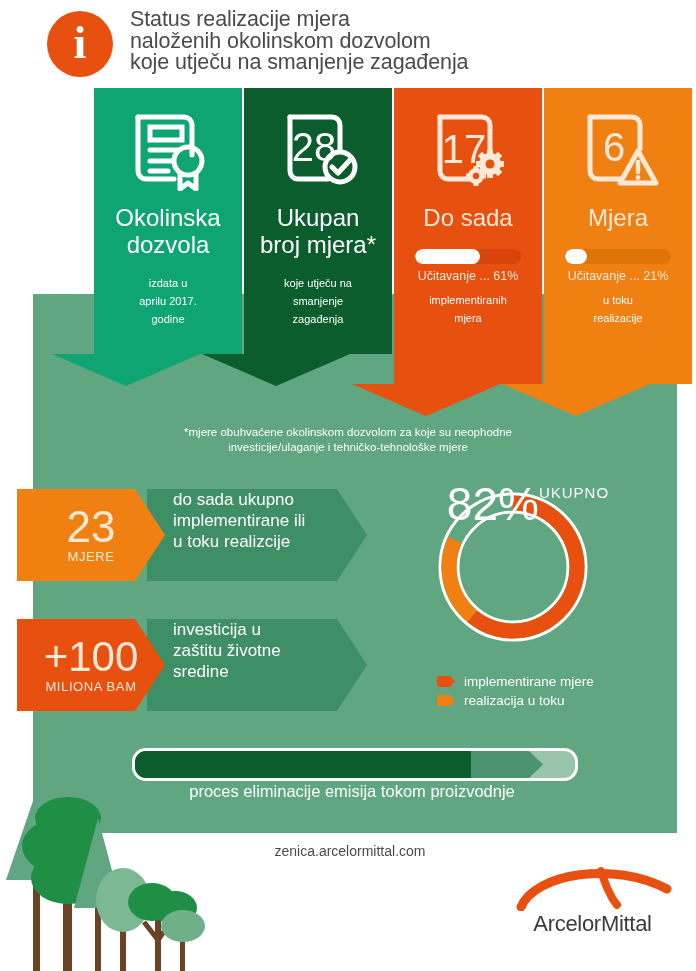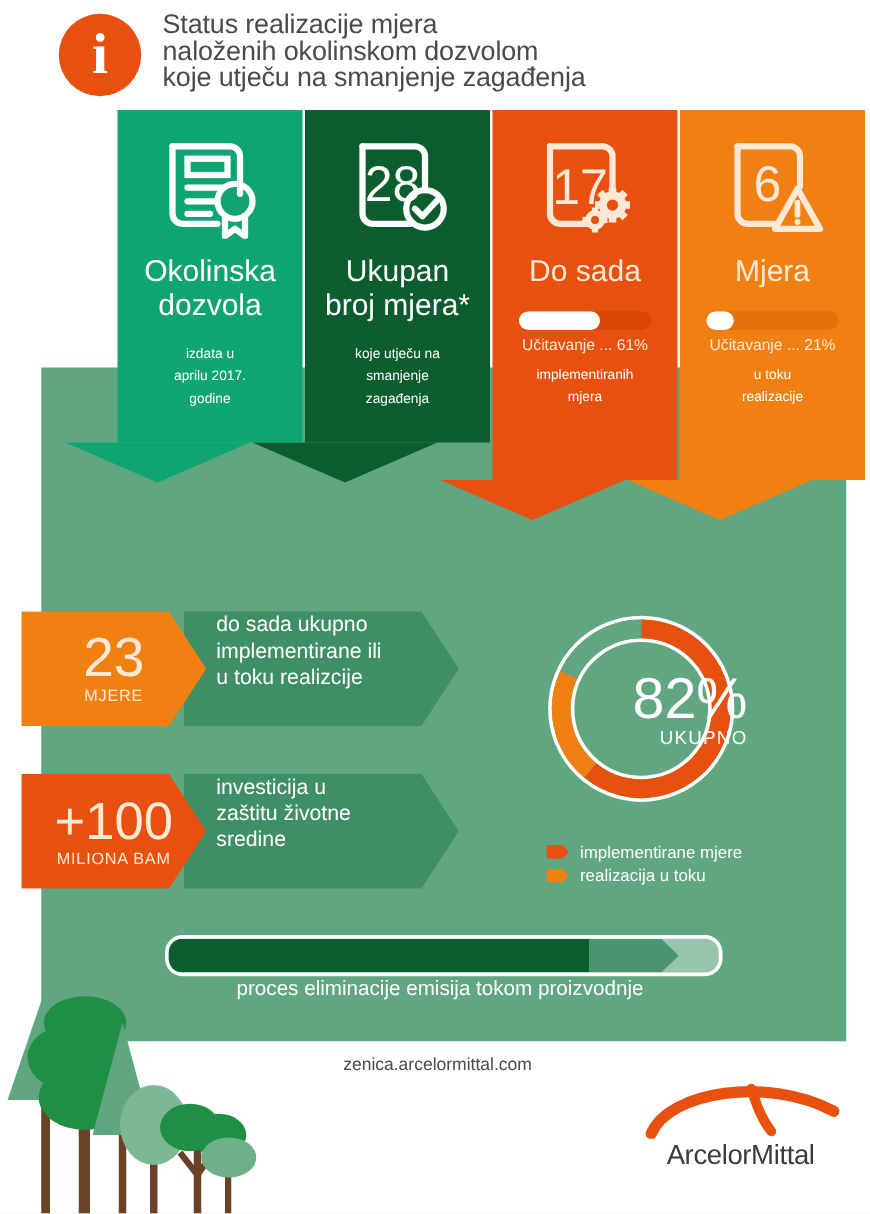--- a/index.html
+++ b/index.html
@@ -121,22 +121,22 @@
   #callout-100{left:17px;top:619px;width:350px;}
   #callout-100 .num{background:#E8500F;}
   #callout-100 .num .big{font-size:42px;}
   #callout-100 .txt{left:130px;width:220px;
     clip-path:polygon(0 0,190px 0,220px 50%,190px 100%,0 100%);
     font-size:17px;}
 
   
   .donut-wrap{position:absolute;left:428px;top:482px;width:170px;height:170px;}
   .donut-label{
-    position:absolute;left:0;top:0;width:170px;height:170px;
-    display:flex;flex-direction:column;align-items:flex-end;justify-content:center;
+    position:absolute;left:15px;top:0;width:170px;height:170px;
+    display:flex;flex-direction:row;align-items:flex-start;justify-content:center;
     pointer-events:none;
   }
   .donut-label .pct{color:#ffffff;font-size:46px;line-height:44px;font-weight:300;}
   .donut-label .cap{color:#ffffff;font-size:15px;letter-spacing:1px;margin-top:2px;}
 
   .legend{position:absolute;left:437px;top:674px;width:230px;}
   .legend .row{display:flex;align-items:center;margin-bottom:4px;}
   .legend .sw{width:18px;height:11px;border-radius:2px;margin-right:9px;
               clip-path:polygon(0 0,13px 0,18px 50%,13px 100%,0 100%);}
   .legend .lb{color:#ffffff;font-size:13.5px;}
@@ -316,20 +316,24 @@
         </div>
         <div class="col-sub">
           <div>u toku</div>
           <div>realizacije</div>
         </div>
       </div>
       <div class="tip"></div>
     </div>
   </div>
 
+  <div class="footnote">
+    <div>*mjere obuhvaćene okolinskom dozvolom za koje su neophodne</div>
+    <div>investicije/ulaganje i tehničko-tehnološke mjere</div>
+  </div>
 
   <div class="callout" id="callout-23">
     <div class="txt">
       <div>
         <div>do sada ukupno</div>
         <div>implementirane ili</div>
         <div>u toku realizcije</div>
       </div>
     </div>
     <div class="num">

